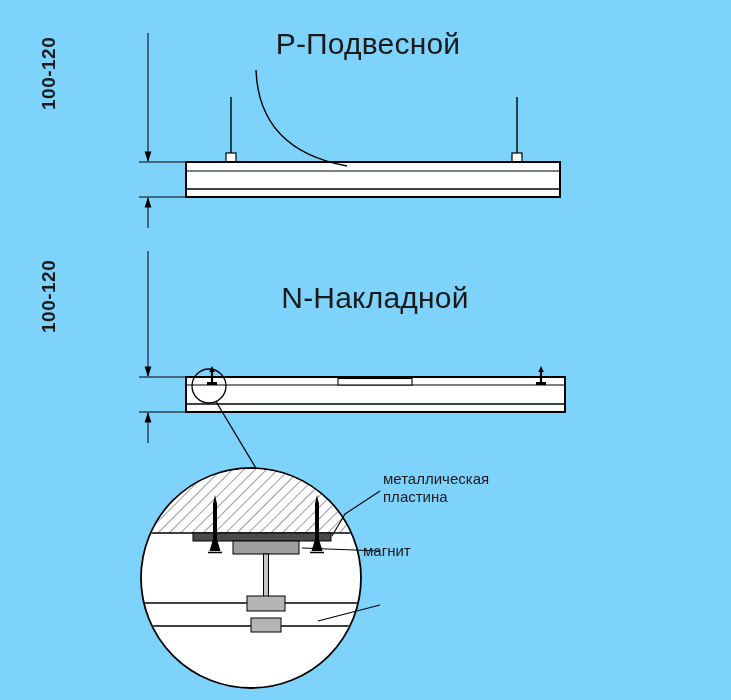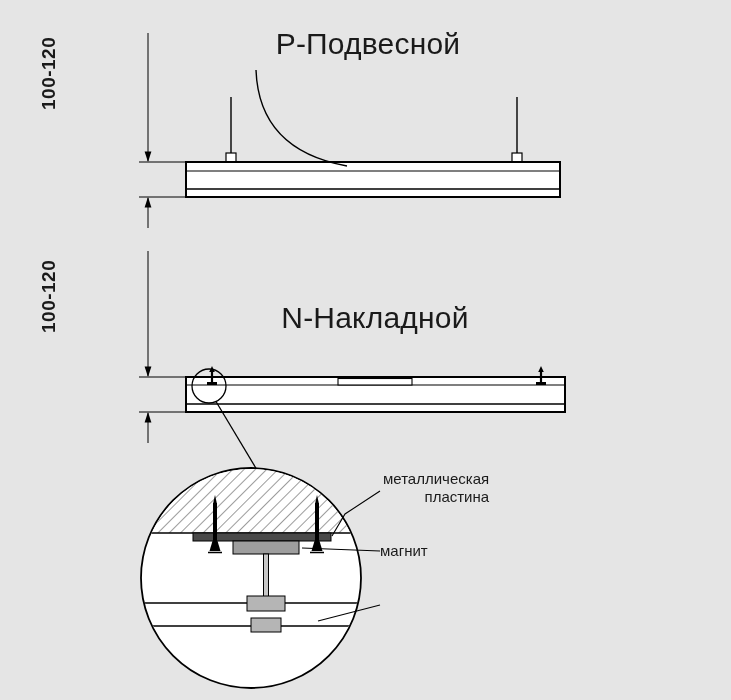--- a/index.html
+++ b/index.html
@@ -1,35 +1,35 @@
 <!DOCTYPE html>
 <html><head>
 <meta charset="utf-8">
 <style>
   html,body{margin:0;padding:0;background:#fff;}
   .canvas{
-    position:relative;width:731px;height:700px;background:#e5e5e5;
+    position:relative;width:731px;height:700px;background:#7dd3fc;
     font-family:"Liberation Sans",sans-serif;color:#1a1a1a;overflow:hidden;
   }
   .canvas svg{position:absolute;left:0;top:0;}
   .title{
     position:absolute;font-size:30px;font-weight:500;letter-spacing:.2px;
     width:270px;text-align:center;white-space:nowrap;
   }
   .title-suspended{left:233px;top:27px;}
-  .title-surface{left:240px;top:281px;margin-top:20px;}
+  .title-surface{left:240px;top:281px;}
   .dim{
     position:absolute;font-size:19px;font-weight:600;white-space:nowrap;
     transform:rotate(-90deg);transform-origin:0 0;letter-spacing:.5px;
   }
   .dim-1{left:38px;top:110px;}
   .dim-2{left:38px;top:333px;}
-  .lbl{position:absolute;font-size:15px;line-height:18px;white-space:nowrap;text-align:right;}
+  .lbl{position:absolute;font-size:15px;line-height:18px;white-space:nowrap;}
   .lbl-plate{left:383px;top:470px;}
-  .lbl-magnet{left:380px;top:542px;}
+  .lbl-magnet{left:363px;top:542px;}
   .lbl-base{left:383px;top:585px;}
 </style>
 </head>
 <body>
 
 <div class="canvas">
 
   <svg width="731" height="700" viewBox="0 0 731 700">
     <defs>
       <pattern id="hatch" width="8" height="8" patternUnits="userSpaceOnUse" patternTransform="rotate(45)">

